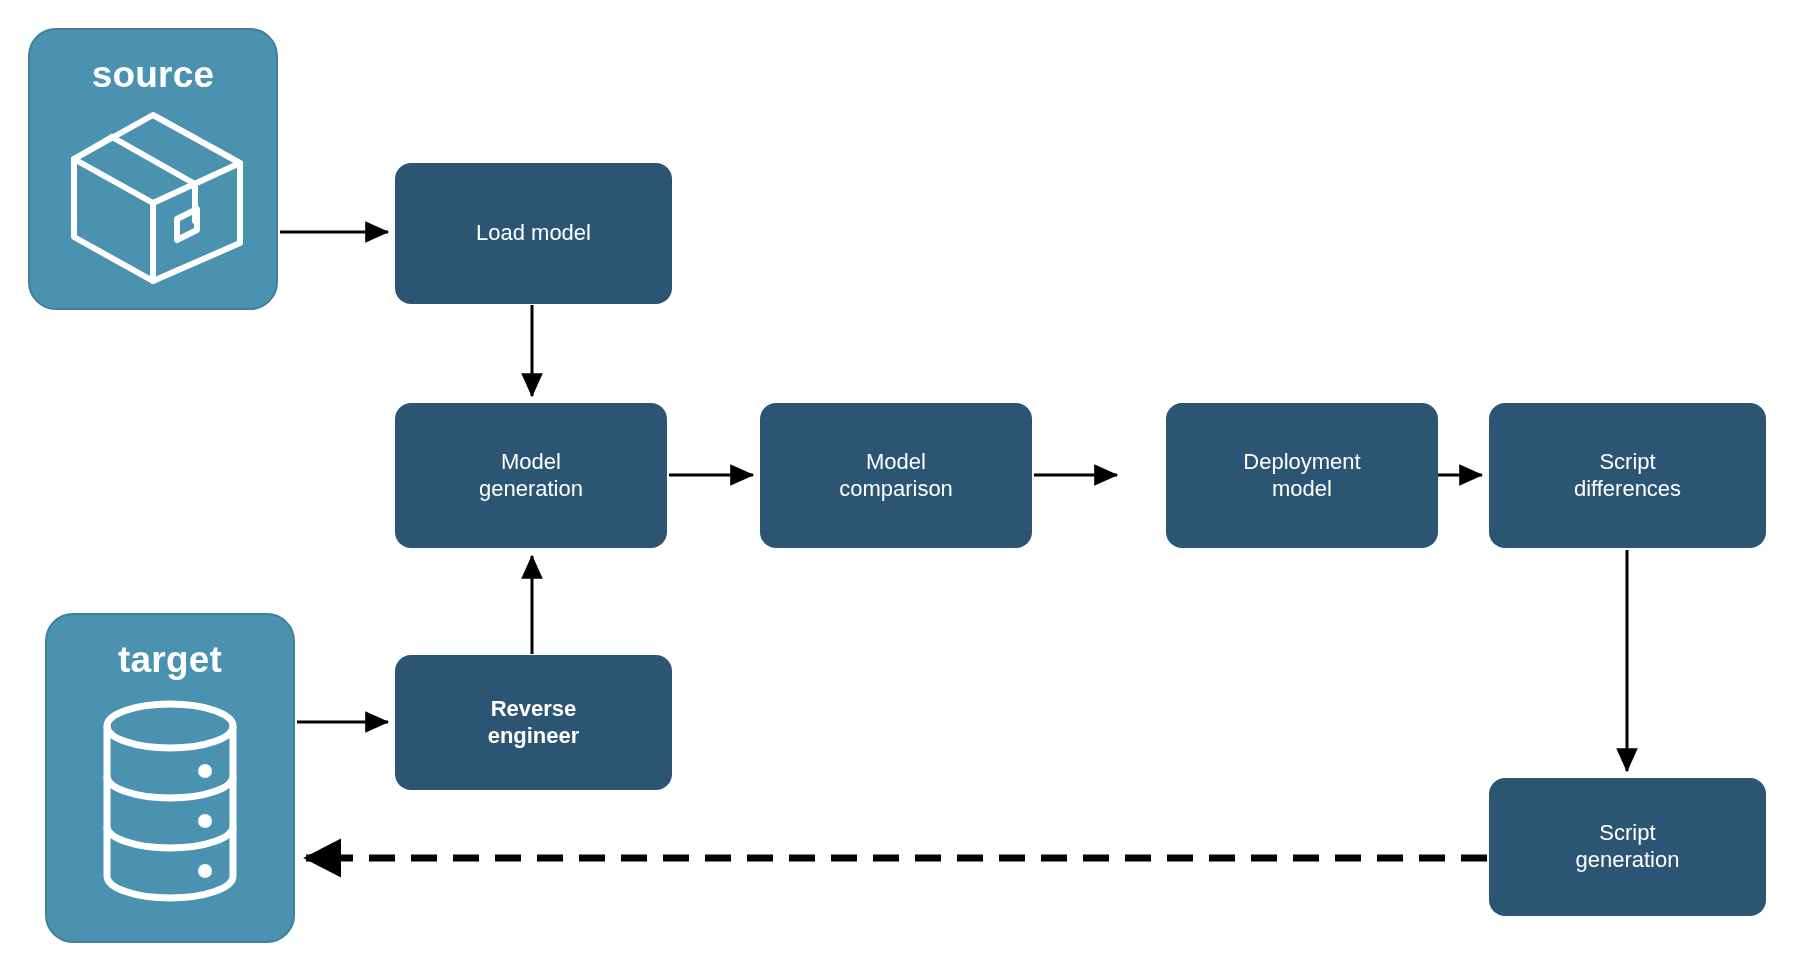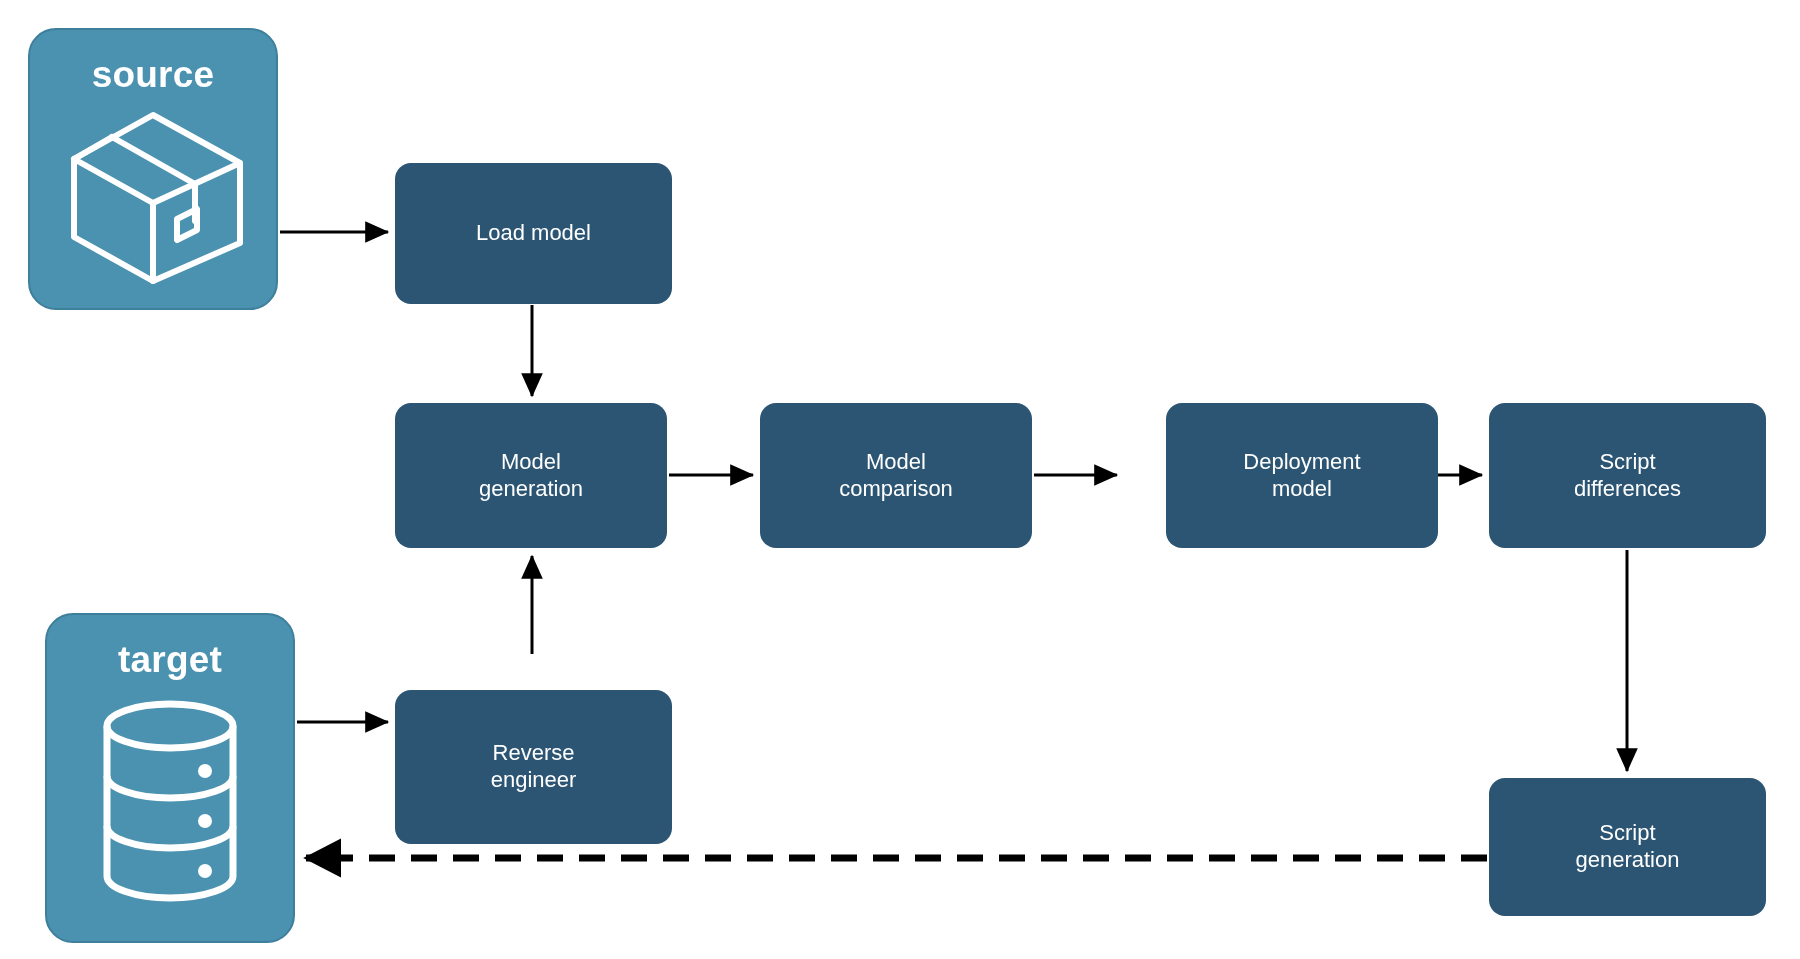--- a/index.html
+++ b/index.html
@@ -177,21 +177,21 @@
     </div>
   </div>
 
   <div class="process" style="left:1489px; top:403px; width:277px; height:145px;">
     <div>
       <span>Script</span>
       <span>differences</span>
     </div>
   </div>
 
-  <div class="process" style="left:395px; top:690px; width:277px; height:154px;">
+  <div class="process" style="left:395px; top:655px; width:277px; height:135px;font-weight:bold;">
     <div>
       <span>Reverse</span>
       <span>engineer</span>
     </div>
   </div>
 
   <div class="process" style="left:1489px; top:778px; width:277px; height:138px;">
     <div>
       <span>Script</span>
       <span>generation</span>

